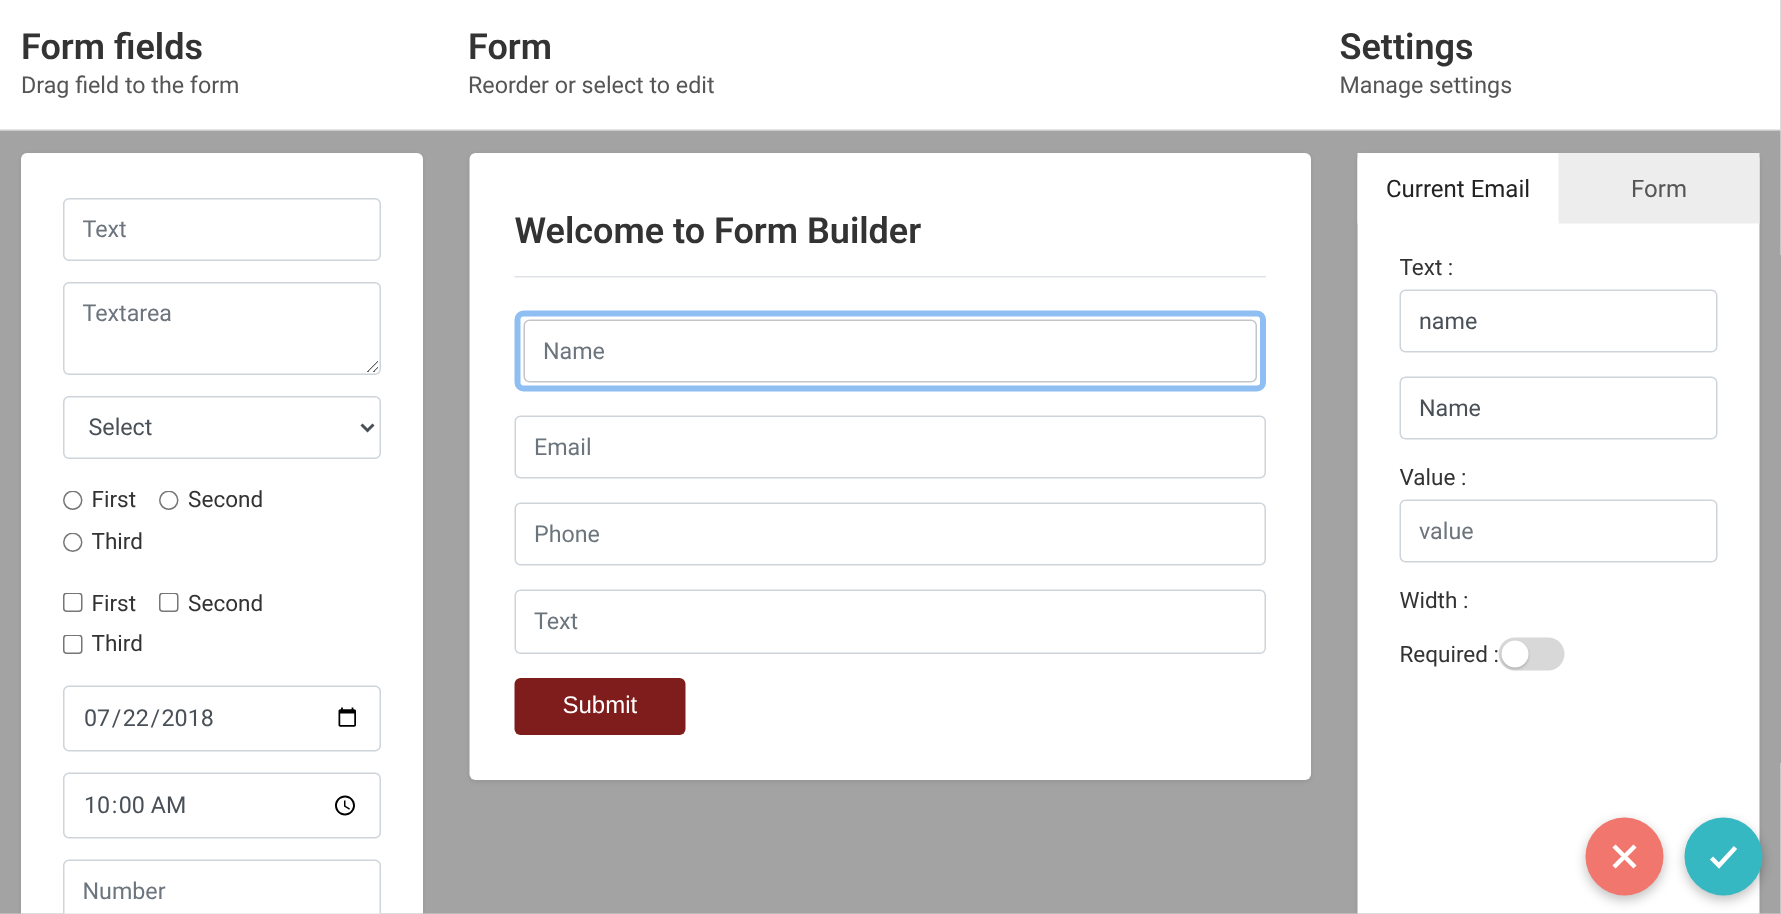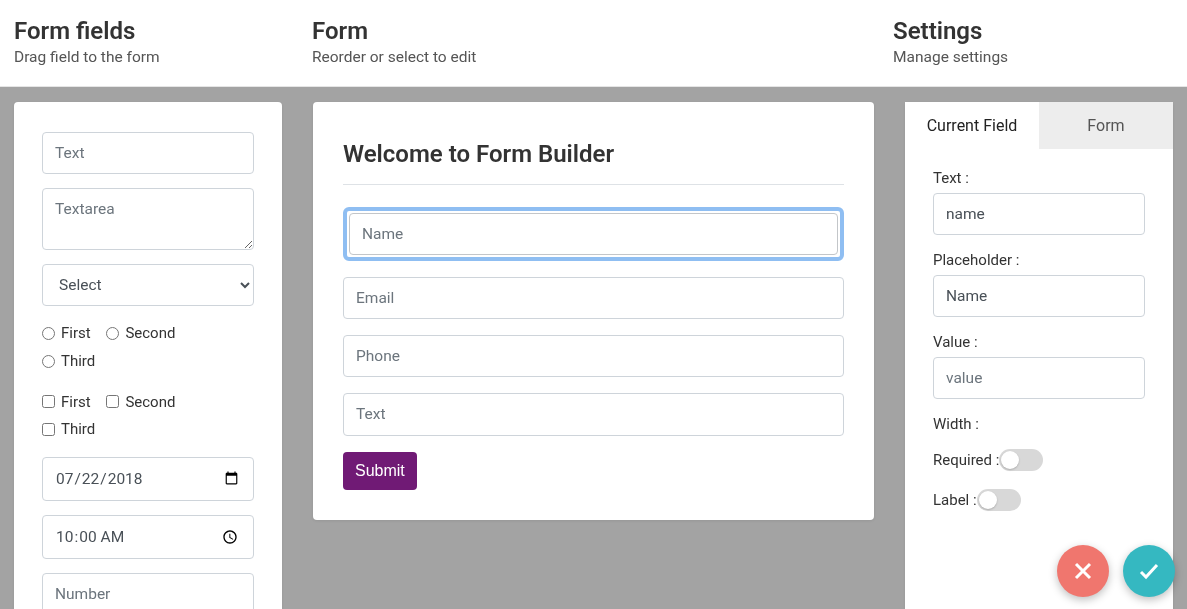--- a/index.html
+++ b/index.html
@@ -95,26 +95,26 @@
     border: 4px solid #8fbef2;
     border-radius: 6px;
     padding: 2px;
     margin-bottom:16px;
   }
   .selected-wrap .form-input { border-color:#c3c6c9; }
   .panel-center .fld { margin-bottom:16px; }
 
   .btn-primary {
     display:inline-block;
-    background:#701a75;
+    background:#7f1d1d;
     color:#fff;
     border:none;
     border-radius:4px;
     font-size:16px;
-    padding:10px 12px;
+    padding:10px 32px;
     cursor:pointer;
   }
 
   .tabs { display:flex; }
   .tab {
     flex:1;
     text-align:center;
     padding:14px 0;
     font-size:16px;
     color:#555;
@@ -231,51 +231,44 @@
       <input class="form-input" type="text" placeholder="Phone" style="">
     </div>
     <div class="fld">
       <input class="form-input" type="text" placeholder="Text" style="">
     </div>
     <button class="btn-primary">Submit</button>
   </div>
 
   <div class="panel panel-right">
     <div class="tabs">
-      <div class="tab active">Current Field</div>
+      <div class="tab active">Current Email</div>
       <div class="tab">Form</div>
     </div>
     <div class="settings-body">
       <div class="sfld">
         <span class="slabel">Text :</span>
         <input class="form-input" type="text" value="name" style="">
       </div>
       <div class="sfld">
-        <span class="slabel">Placeholder :</span>
         <input class="form-input" type="text" value="Name" style="">
       </div>
       <div class="sfld">
         <span class="slabel">Value :</span>
         <input class="form-input" type="text" placeholder="value" style="">
       </div>
       <div class="sfld">
         <span class="slabel">Width :</span>
       </div>
       <div class="toggle-row">
         <span class="slabel">Required :</span>
         <div class="toggle">
             <div class="toggle-knob"></div>
           </div>
       </div>
-      <div class="toggle-row" style="margin-bottom:0">
-        <span class="slabel">Label :</span>
-        <div class="toggle">
-            <div class="toggle-knob"></div>
-          </div>
-      </div>
     </div>
   </div>
 
 </div>
 
 <div class="fab-row">
   <div class="fab fab-cancel">
     <svg width="22" height="22" viewBox="0 0 22 22">
         <path d="M4 4 L18 18 M18 4 L4 18"></path>
       </svg>

